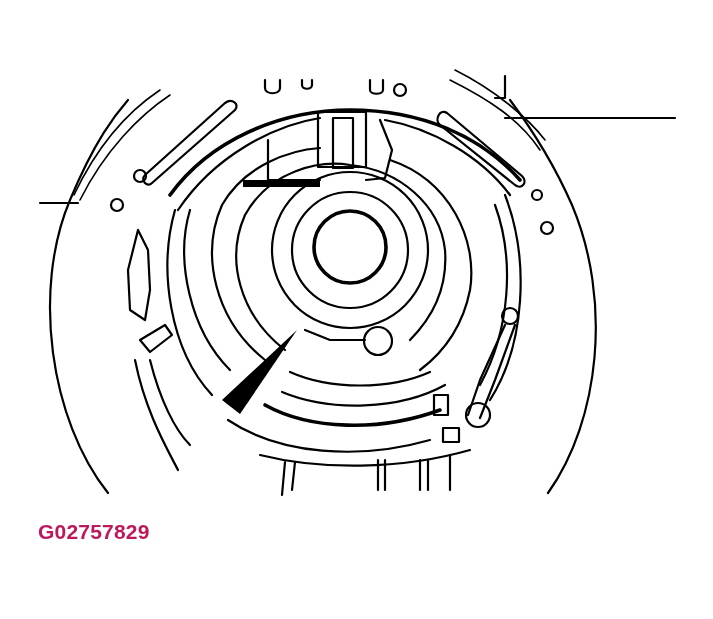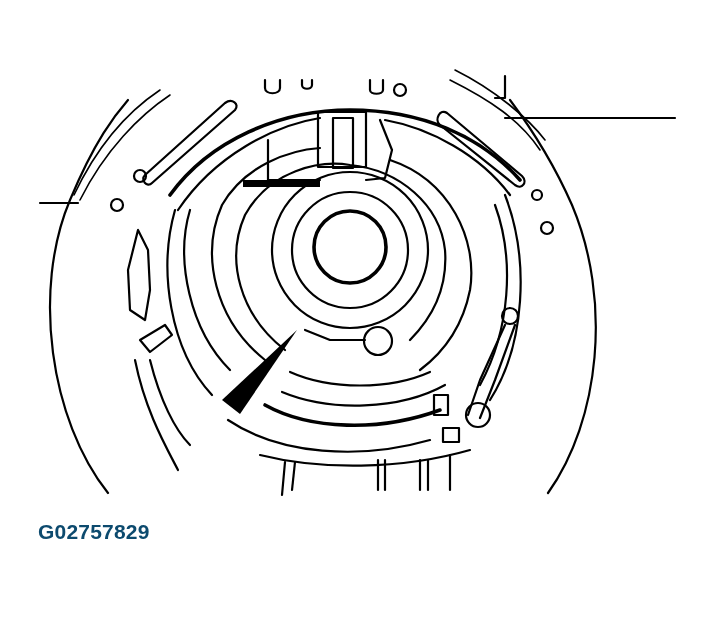--- a/index.html
+++ b/index.html
@@ -6,21 +6,21 @@
   body { width: 713px; height: 619px; position: relative; overflow: hidden; font-family: "Liberation Sans", sans-serif; }
   #figure { position: absolute; left: 0; top: 0; width: 713px; height: 500px; }
   #figure svg { width: 713px; height: 500px; display: block; }
   .ln { fill: none; stroke: #000; stroke-width: 2.2; stroke-linecap: round; stroke-linejoin: round; }
   .thick { stroke-width: 3.6; }
   .thin { stroke-width: 1.6; }
   .fillb { fill: #000; stroke: none; }
   #figure-id {
     position: absolute; left: 38px; top: 520px;
     font-family: "Liberation Sans", sans-serif; font-weight: bold;
-    font-size: 21px; letter-spacing: 0.2px; color: #0c4a6e;
+    font-size: 21px; letter-spacing: 0.2px; color: #be185d;
   }
 </style>
 </head>
 <body>
 
 <div id="figure">
   <svg viewBox="0 0 713 500" xmlns="http://www.w3.org/2000/svg">
 
     <path class="ln" d="M 108 493 C 50 420, 32 290, 70 200 C 95 140, 115 115, 128 100"></path>
     <path class="ln" d="M 548 493 C 600 420, 612 300, 572 205 C 550 155, 525 120, 510 100"></path>

